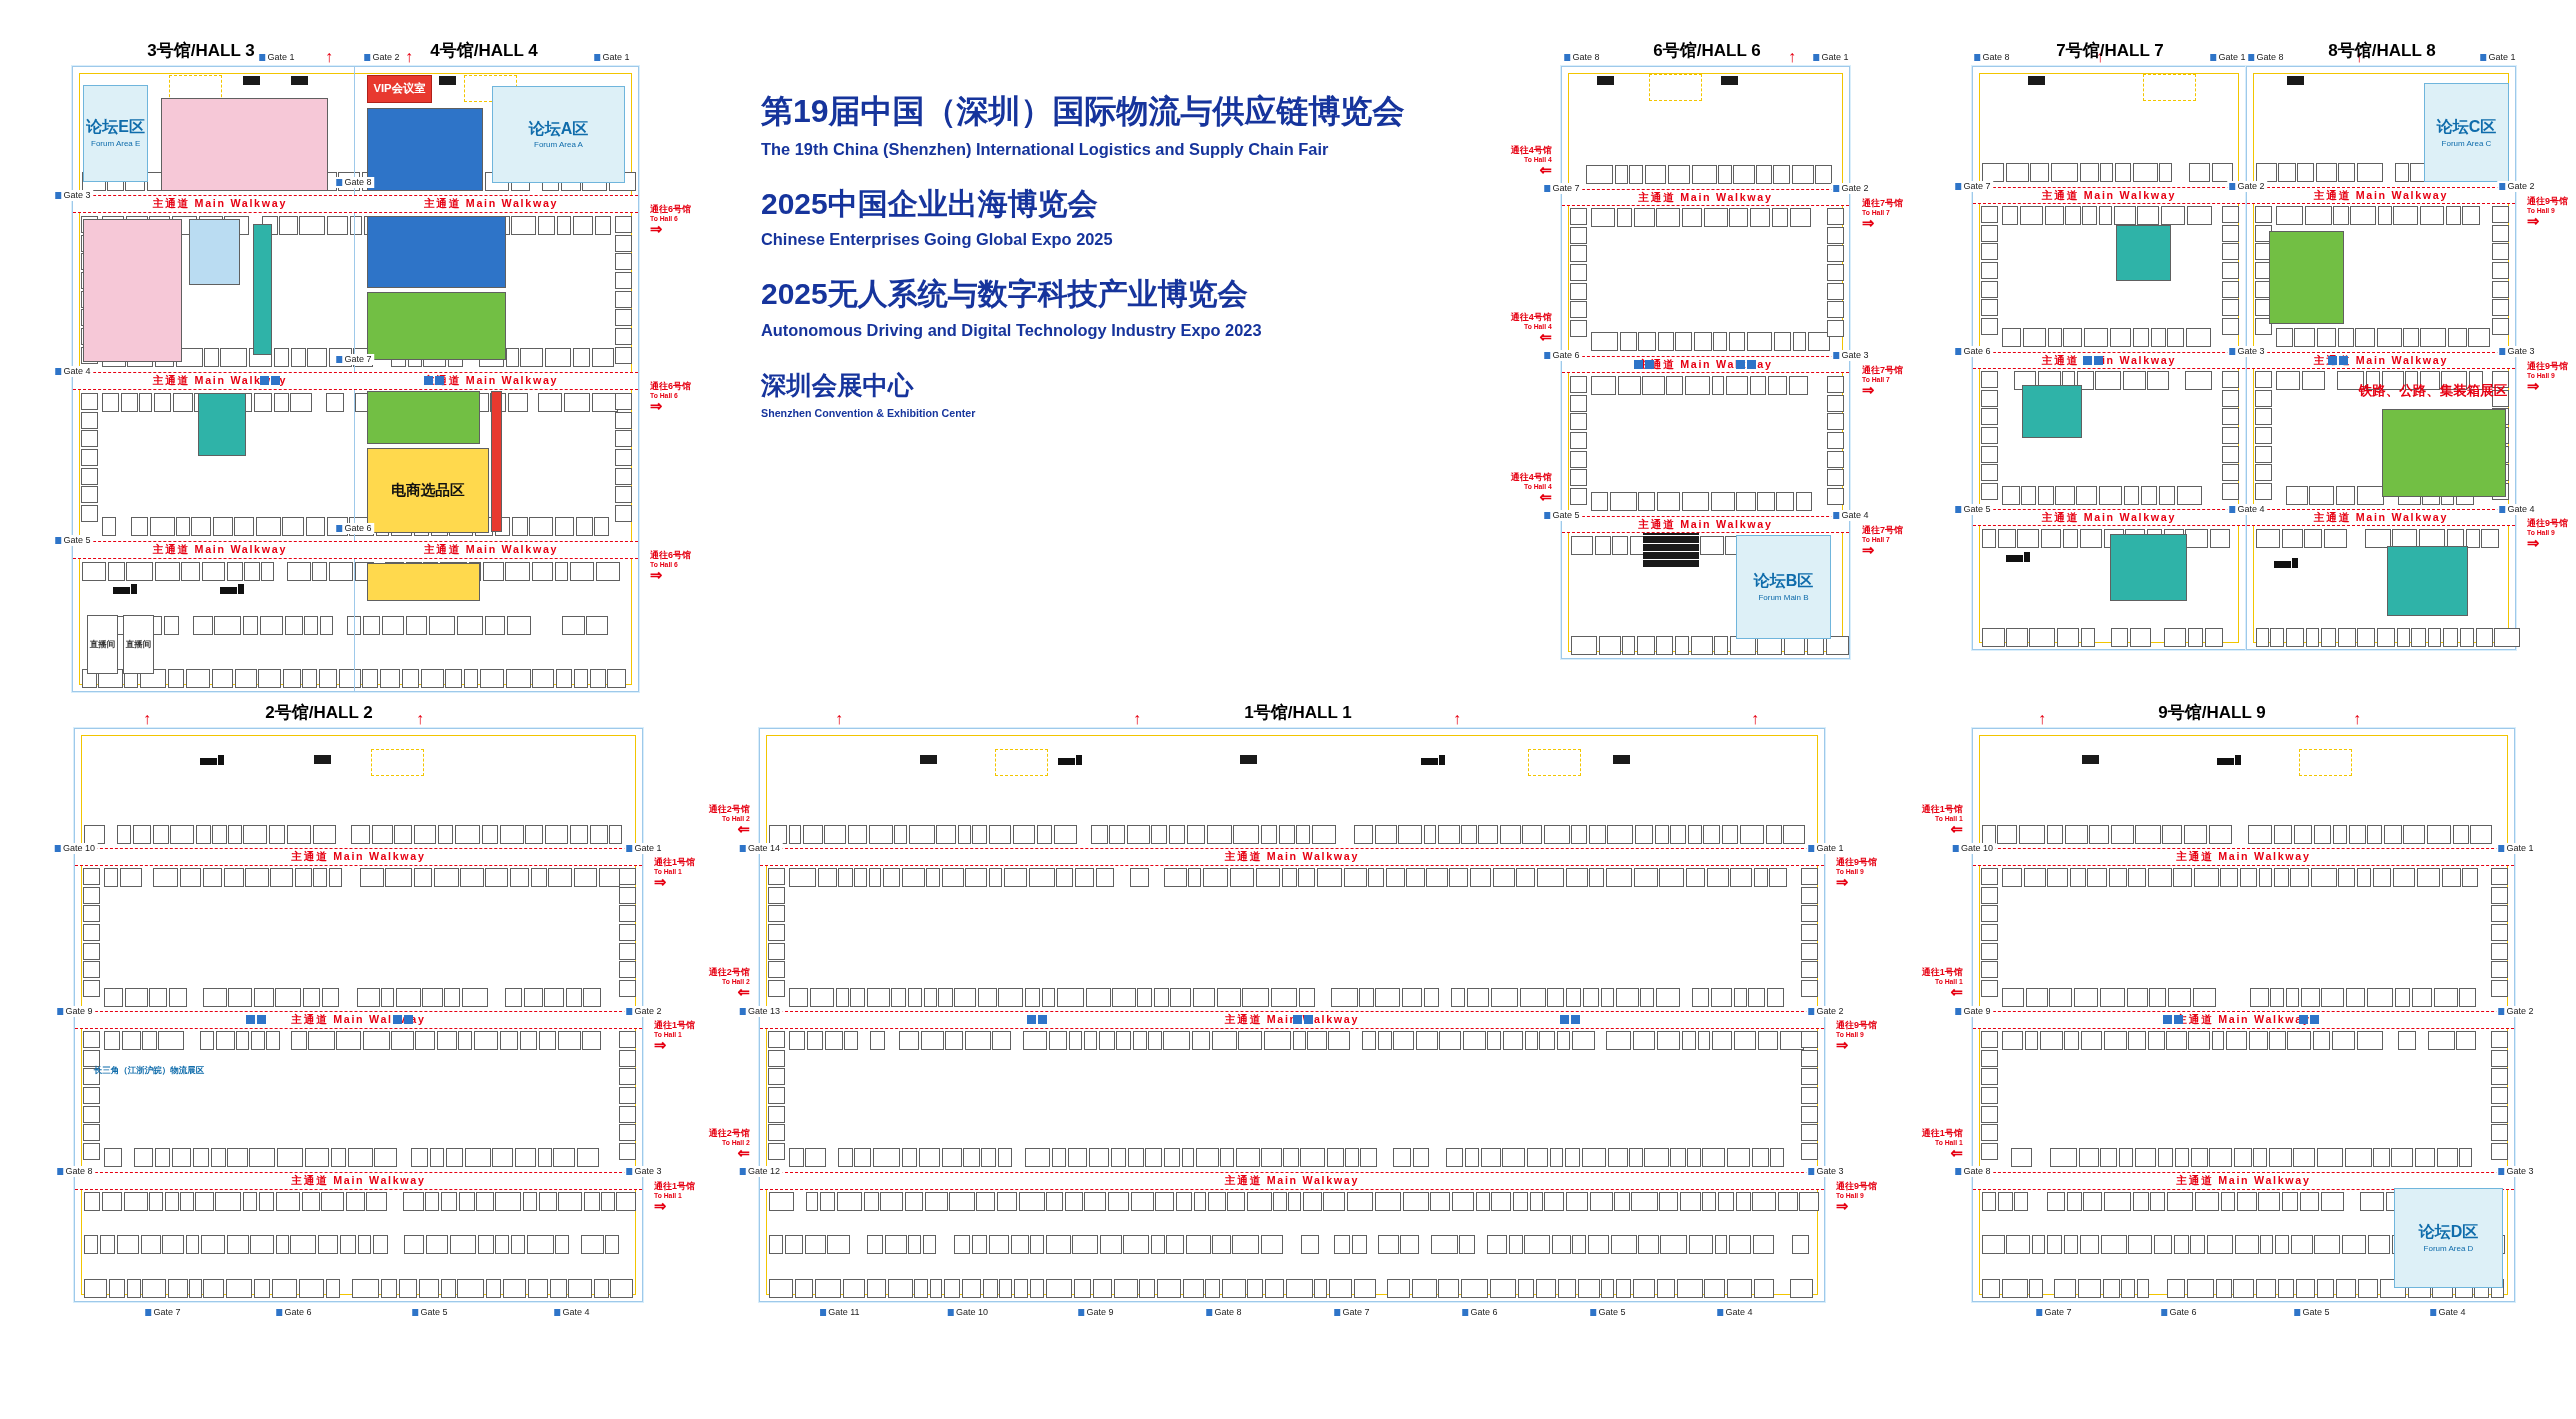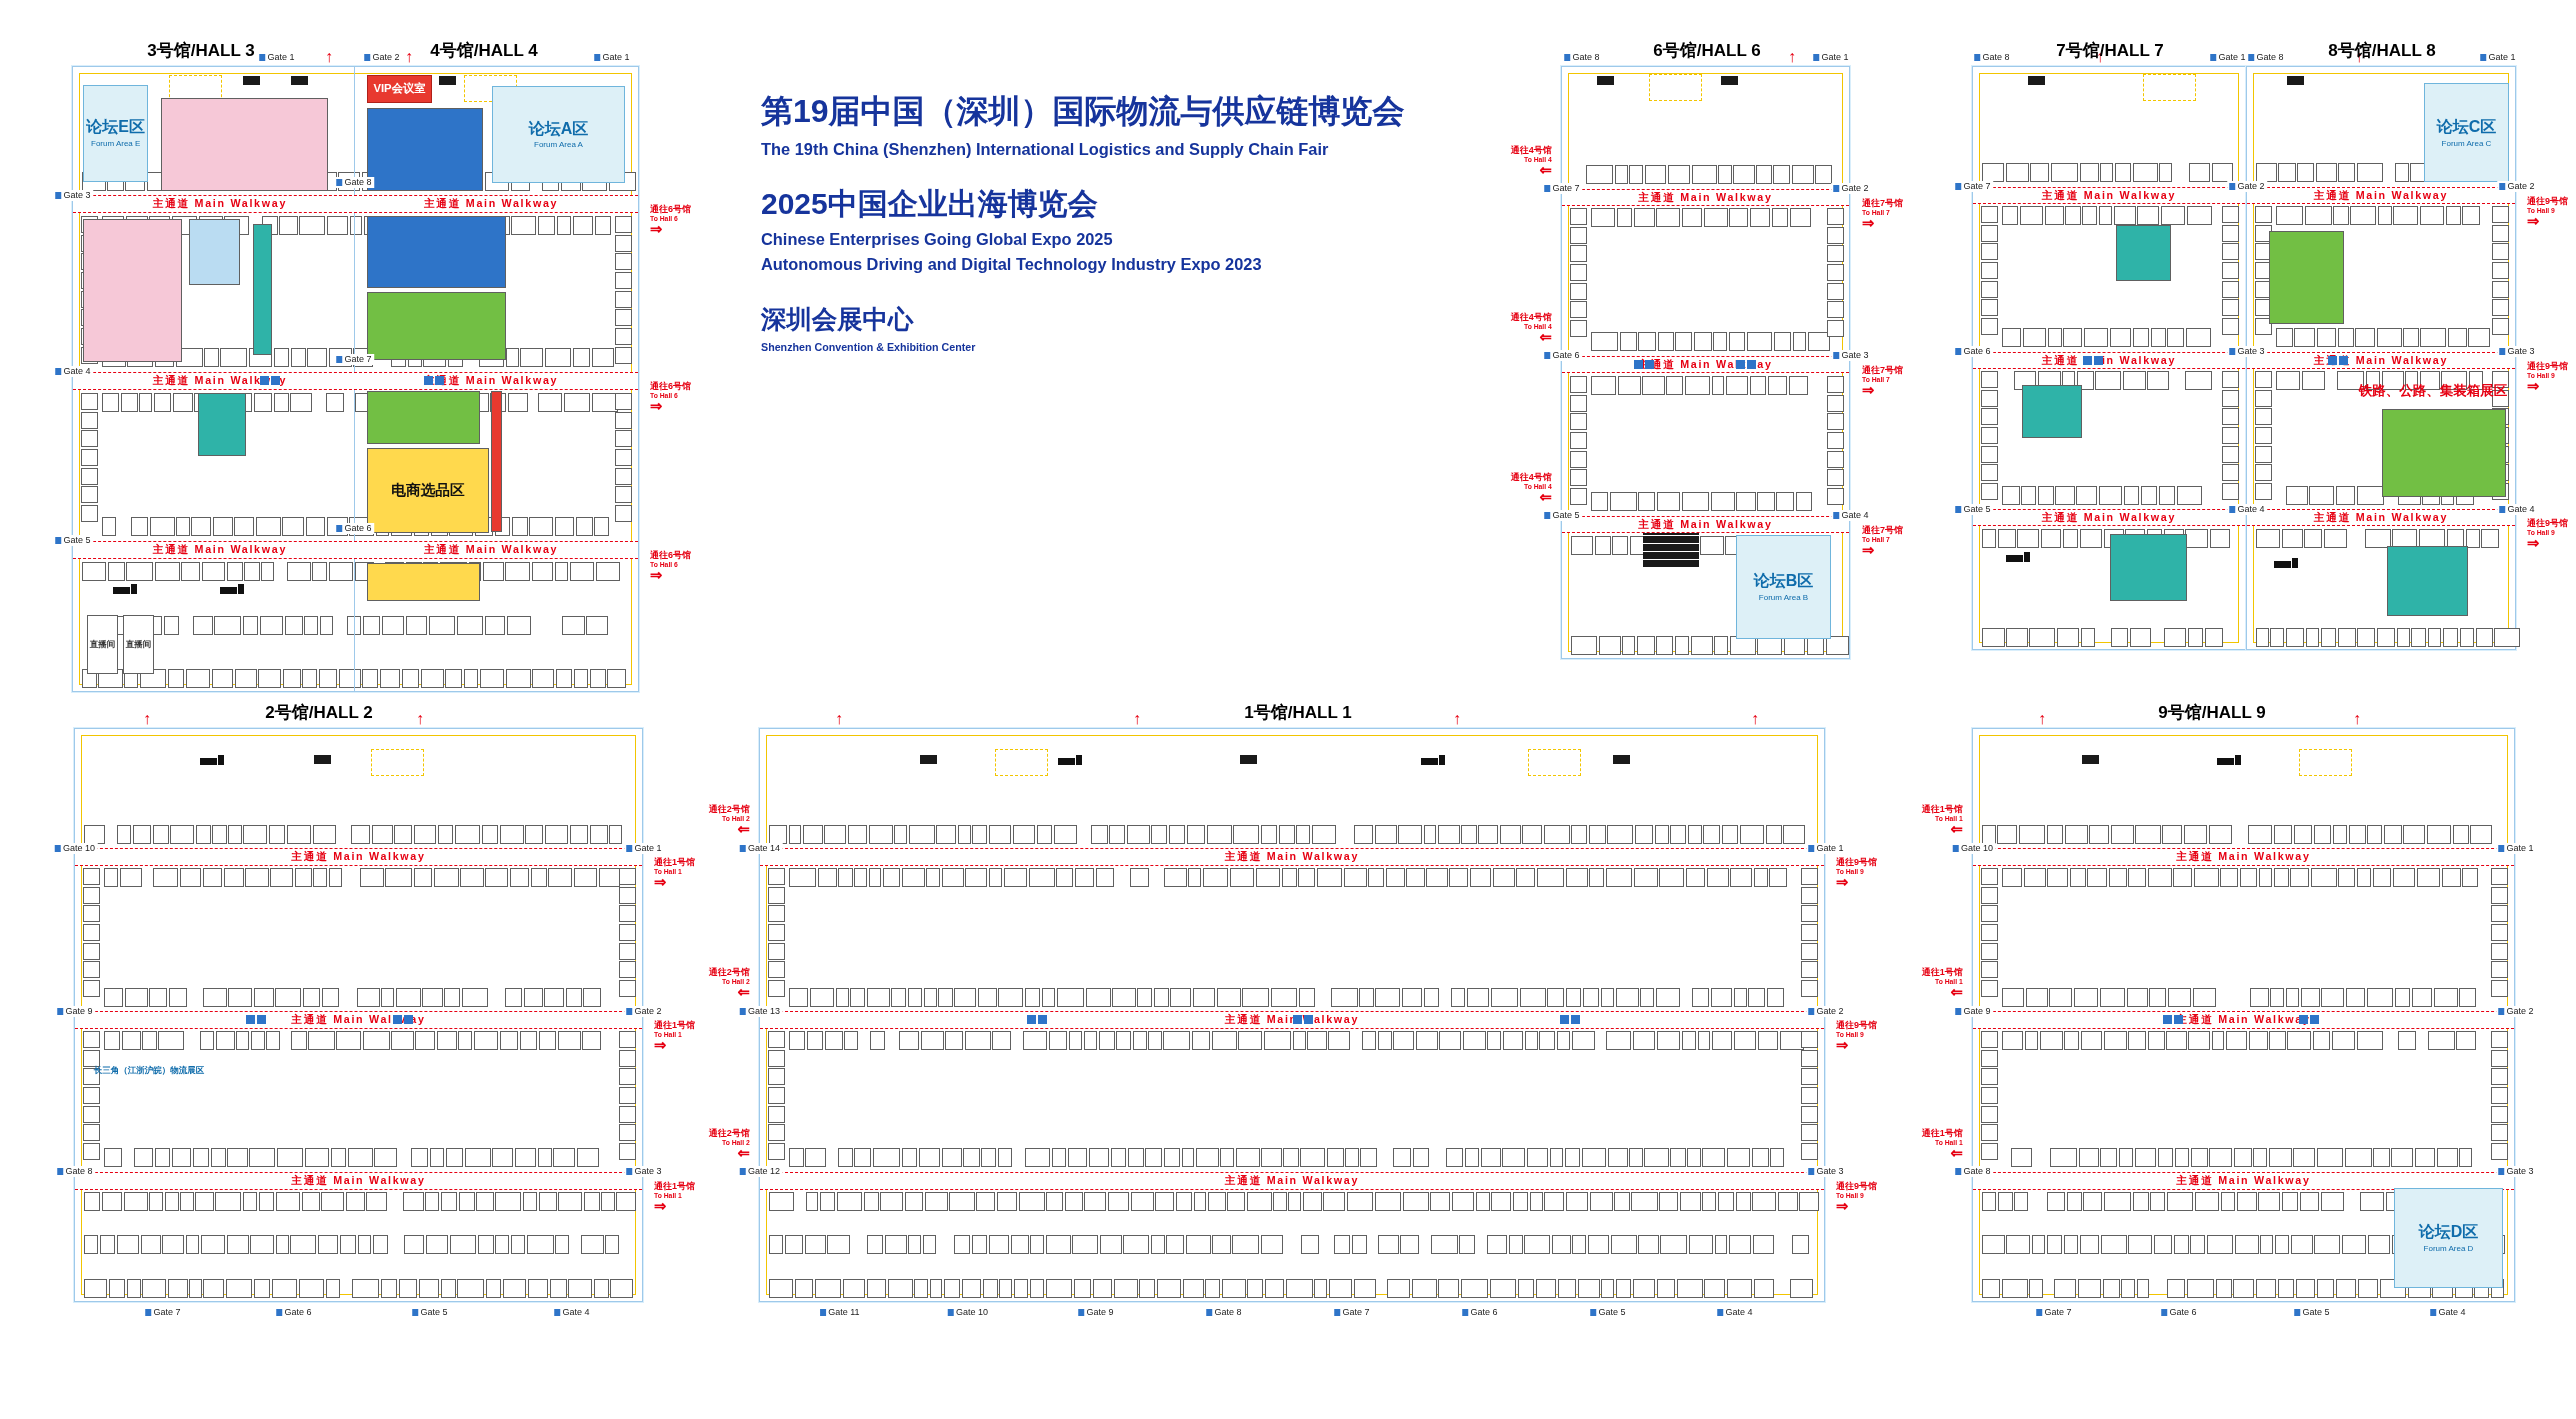--- a/index.html
+++ b/index.html
@@ -78,20 +78,21 @@
 </style>
 </head>
 <body>
 
 <div id="canvas">
   <div id="header-block">
     <div class="t-zh t1">第19届中国（深圳）国际物流与供应链博览会</div>
     <div class="t-en">The 19th China (Shenzhen) International Logistics and Supply Chain Fair</div>
     <div class="t-zh t2">2025中国企业出海博览会</div>
     <div class="t-en">Chinese Enterprises Going Global Expo 2025</div>
+    <div class="t-zh t2">2025无人系统与数字科技产业博览会</div>
     <div class="t-en">Autonomous Driving and Digital Technology Industry Expo 2023</div>
     <div class="venue-zh">深圳会展中心</div>
     <div class="venue-en">Shenzhen Convention &amp; Exhibition Center</div>
   </div>
 <div class="hall" style="left: 72px; top: 66px; width: 567px; height: 626px;">
       <div class="hall-title" style="left: 128px;">3号馆/HALL 3</div>
       <div class="hall-title" style="left: 411px;">4号馆/HALL 4</div>
       <div class="yline"></div>
       <div class="divider" style="left: 281px;"></div>
       <div class="booth-row" style="top: 105px; height: 19px; left: 9px; right: 9px;">
@@ -608,21 +609,21 @@
         <span class="walkway-label" style="left: 50%;">主通道 Main Walkway</span>
       </div>
       <div class="walkway" style="top: 289px; height: 15.4px;">
         <span class="walkway-label" style="left: 50%;">主通道 Main Walkway</span>
       </div>
       <div class="walkway" style="top: 449px; height: 15.4px;">
         <span class="walkway-label" style="left: 50%;">主通道 Main Walkway</span>
       </div>
       <div class="zone forum" style="left: 174px; top: 468px; width: 95px; height: 104px;">
         <div class="zone-zh">论坛B区</div>
-        <div class="zone-en">Forum Area B</div>
+        <div class="zone-en">Forum Main B</div>
       </div>
       <div class="gate gate-top" style="left: 20px; top: -14.7px;">
         <span class="gate-icon"></span>
         <span>Gate 8</span>
       </div>
       <div class="gate gate-top" style="left: 269px; top: -14.7px;">
         <span class="gate-icon"></span>
         <span>Gate 1</span>
       </div>
       <div class="gate gate-left" style="left: 0px; top: 116px;">

